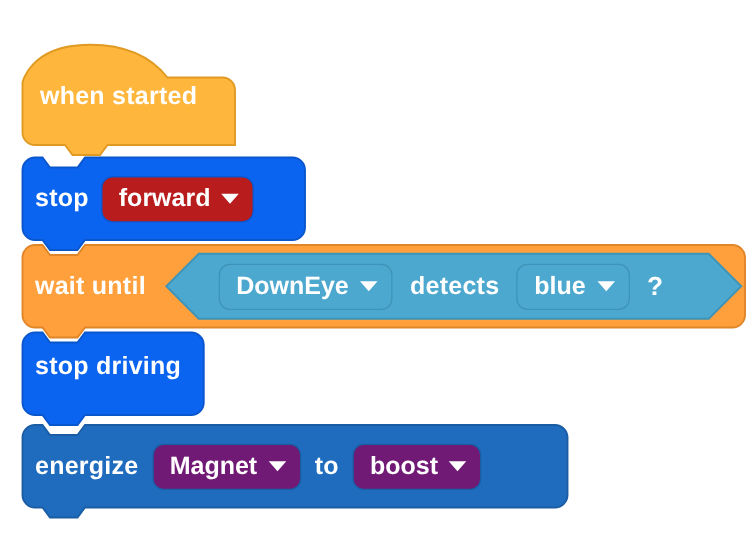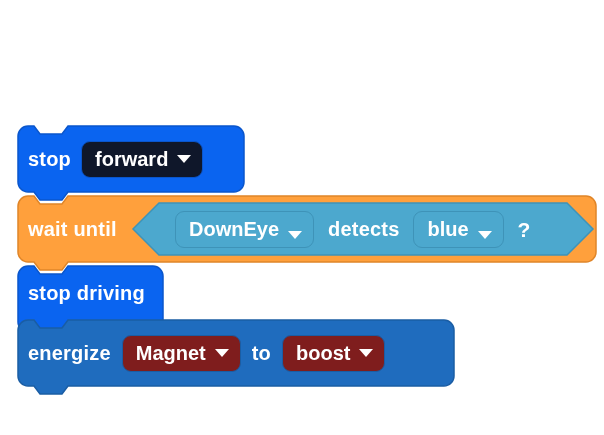--- a/index.html
+++ b/index.html
@@ -69,38 +69,56 @@
   .caret {
     width: 0; height: 0;
     border-left: 7px solid transparent;
     border-right: 7px solid transparent;
     border-top: 8px solid #ffffff;
     flex: none;
     margin-top: 1px;
   }
 
   
-  .f-motion { background: #0f172a; border: 1.5px solid #0a56cc; justify-content: center; }
-  
-  .f-magnet { background: #7f1d1d; border: 1.5px solid #1a5da4; justify-content: center; }
-  
-  .f-sense  { background: #4CA8CE; border: 1.5px solid #3e93b8; align-items: flex-end; }
+  .f-motion { background: #b91c1c; border: 1.5px solid #0a56cc; justify-content: center; }
+  
+  .f-magnet { background: #701a75; border: 1.5px solid #1a5da4; justify-content: center; }
+  
+  .f-sense  { background: #4CA8CE; border: 1.5px solid #3e93b8; }
 
   .qmark {
     color: #ffffff;
     font-size: 21px;
     font-weight: bold;
     line-height: 1;
   }
 </style>
 </head>
 <body>
 
 <div id="stage">
 
+  <div class="block" style="left:18px; top:34px; width:170px; height:86px;">
+    <svg width="170" height="92" viewBox="0 0 170 92" aria-hidden="true">
+      <path d="M0,32
+               C0,32 6,4 48,2
+               C90,0 108,18 116,28
+               L160,28
+               A10,10 0 0 1 170,38
+               L170,82
+               L68,82
+               L62,90 L40,90 L34,82
+               L10,82
+               A10,10 0 0 1 0,72
+               Z" fill="#FEB63C" stroke="#e09a22" stroke-width="1.5"></path>
+    </svg>
+    <div class="row" style="left:14px; top:0; height:86px;">
+      <span class="lbl">when started</span>
+    </div>
+  </div>
 
   <div class="block" style="left:18px; top:126px; width:226px; height:66px;">
     <svg width="226" height="74" viewBox="0 0 226 74" aria-hidden="true">
       <path d="M0,10
                A10,10 0 0 1 10,0
                L16,0 L22,8 L44,8 L50,0
                L216,0
                A10,10 0 0 1 226,10
                L226,56
                A10,10 0 0 1 216,66
@@ -168,21 +186,21 @@
                L50,66 L44,74 L22,74 L16,66
                L10,66
                A10,10 0 0 1 0,56
                Z" fill="#0A64F0" stroke="#0a56cc" stroke-width="1.5"></path>
     </svg>
     <div class="row" style="left:10px; top:0; height:54px;">
       <span class="lbl">stop driving</span>
     </div>
   </div>
 
-  <div class="block" style="left:18px; top:320px; width:436px; height:80px;">
+  <div class="block" style="left:18px; top:340px; width:436px; height:80px;">
     <svg width="436" height="74" viewBox="0 0 436 74" aria-hidden="true">
       <path d="M0,10
                A10,10 0 0 1 10,0
                L16,0 L22,8 L44,8 L50,0
                L426,0
                A10,10 0 0 1 436,10
                L436,56
                A10,10 0 0 1 426,66
                L50,66 L44,74 L22,74 L16,66
                L10,66

